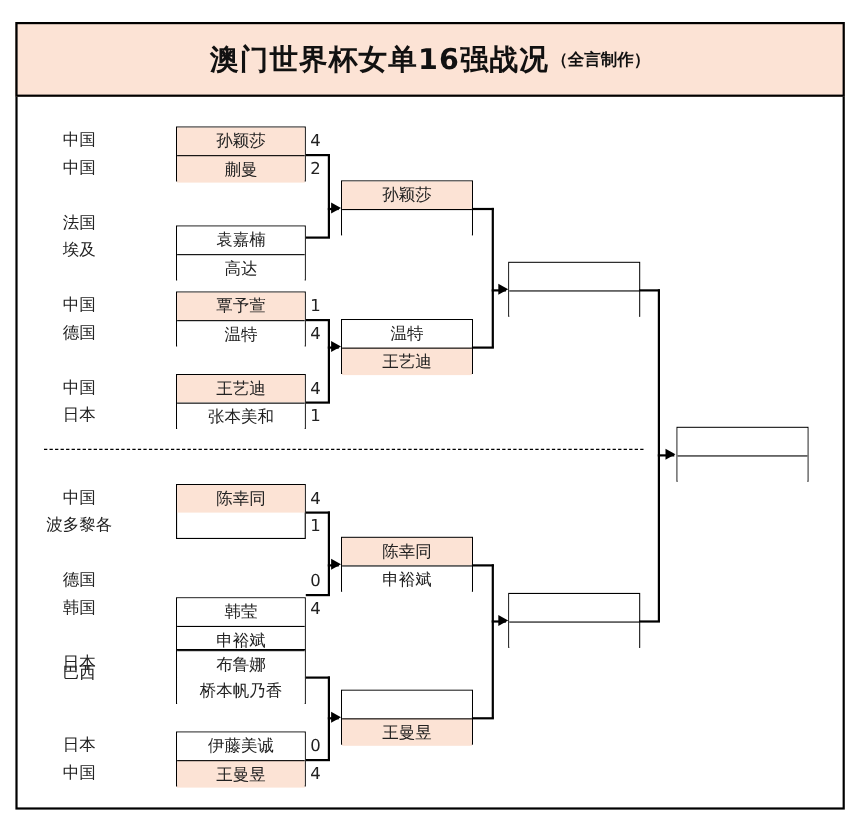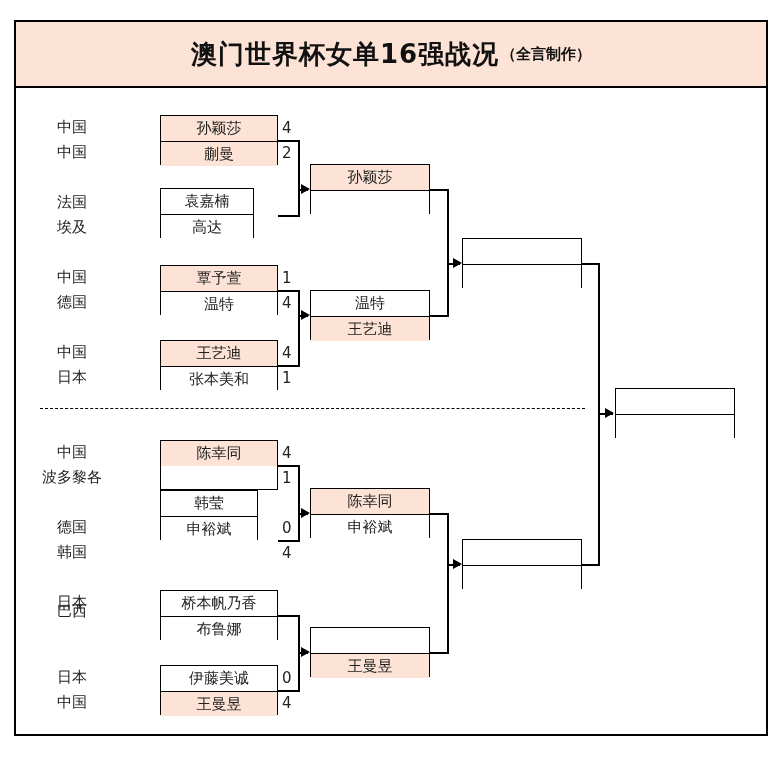--- a/index.html
+++ b/index.html
@@ -101,21 +101,21 @@
   <div class="country" style="left:24px;top:665px;">日本</div>
   <div class="country" style="left:24px;top:690px;">中国</div>
 
   <div class="mbox" style="left:160px;top:115px;width:118px;height:50px;">
     <div class="mrow hl">孙颖莎</div>
     <div class="mrow hl sep">蒯曼</div>
   </div>
   <div class="score" style="left:279px;top:115px;">4</div>
   <div class="score" style="left:279px;top:140px;">2</div>
 
-  <div class="mbox" style="left:160px;top:188px;width:94px;height:50px;">
+  <div class="mbox" style="left:160px;top:205px;width:118px;height:50px;">
     <div class="mrow">袁嘉楠</div>
     <div class="mrow sep">高达</div>
   </div>
   <div class="score" style="left:279px;top:190px;"></div>
   <div class="score" style="left:279px;top:215px;"></div>
 
   <div class="mbox" style="left:160px;top:265px;width:118px;height:50px;">
     <div class="mrow hl">覃予萱</div>
     <div class="mrow sep">温特</div>
   </div>
@@ -128,30 +128,30 @@
   </div>
   <div class="score" style="left:279px;top:340px;">4</div>
   <div class="score" style="left:279px;top:365px;">1</div>
 
   <div class="mbox" style="left:160px;top:440px;width:118px;height:50px;">
     <div class="mrow hl">陈幸同</div>
   </div>
   <div class="score" style="left:279px;top:440px;">4</div>
   <div class="score" style="left:279px;top:465px;">1</div>
 
-  <div class="mbox" style="left:160px;top:490px;width:98px;height:50px;text-align:right;">
+  <div class="mbox" style="left:160px;top:543px;width:118px;height:50px;text-align:right;">
     <div class="mrow">韩莹</div>
     <div class="mrow sep">申裕斌</div>
   </div>
   <div class="score" style="left:279px;top:515px;">0</div>
   <div class="score" style="left:279px;top:540px;">4</div>
 
   <div class="mbox" style="left:160px;top:590px;width:118px;height:50px;">
+    <div class="mrow sep">布鲁娜</div>
     <div class="mrow">桥本帆乃香</div>
-    <div class="mrow sep">布鲁娜</div>
   </div>
   <div class="score" style="left:279px;top:590px;"></div>
   <div class="score" style="left:279px;top:615px;"></div>
 
   <div class="mbox" style="left:160px;top:665px;width:118px;height:50px;">
     <div class="mrow">伊藤美诚</div>
     <div class="mrow hl sep">王曼昱</div>
   </div>
   <div class="score" style="left:279px;top:665px;">0</div>
   <div class="score" style="left:279px;top:690px;">4</div>

